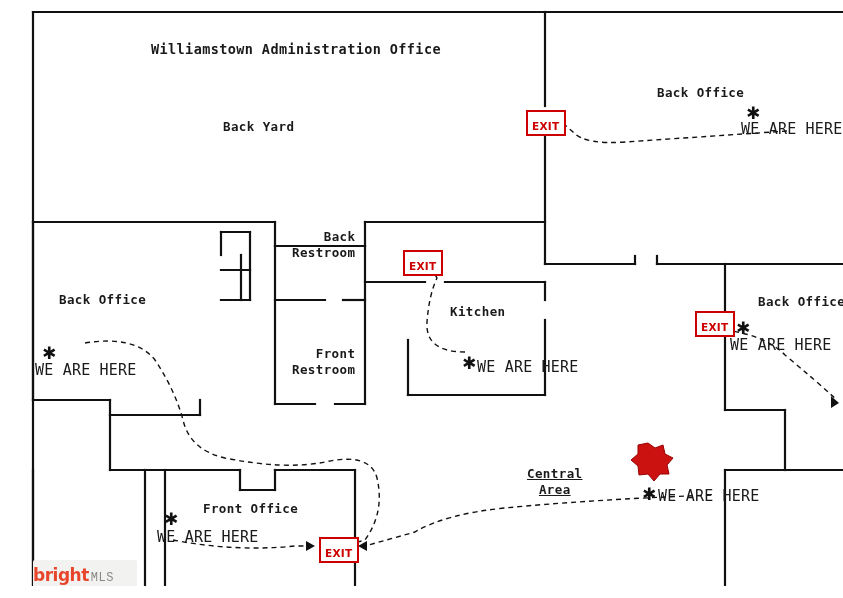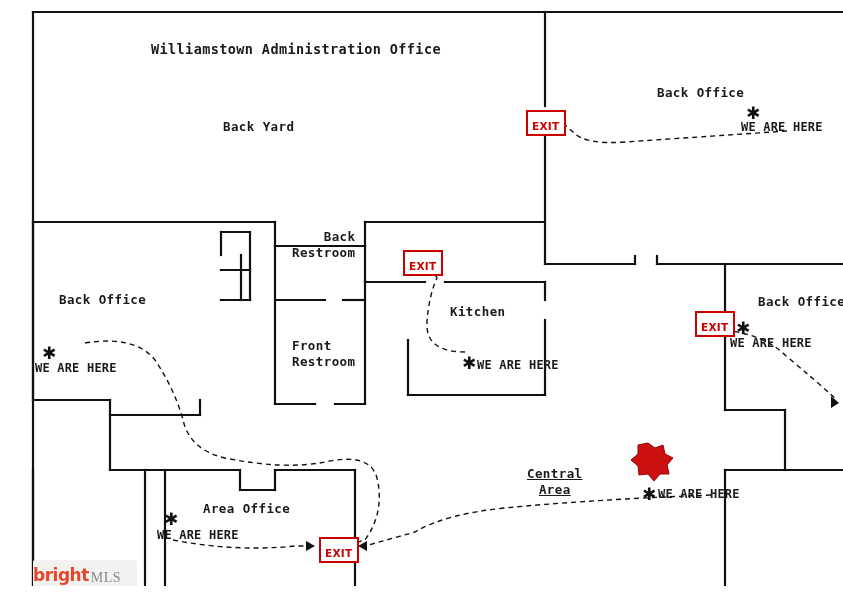--- a/index.html
+++ b/index.html
@@ -34,22 +34,22 @@
   .title {
     font-size: 13.5px;
     font-weight: bold;
   }
   .room {
     font-size: 12.5px;
     font-weight: bold;
     text-align: right;
   }
   .wehere {
-    font-size: 12px;
-    font-weight: bold;
+    font-size: 15px;
+    font-weight: normal;
     letter-spacing: 0.2px;
   }
   .star {
     position: absolute;
     font-size: 17px;
     font-weight: bold;
     font-family: "DejaVu Sans", sans-serif;
     color: #111;
     line-height: 1;
   }
@@ -80,22 +80,22 @@
     box-sizing: border-box;
   }
   .wm-bright {
     font-family: "DejaVu Sans", sans-serif;
     font-size: 17px;
     font-weight: bold;
     color: #e8462c;
     letter-spacing: -0.5px;
   }
   .wm-mls {
-    font-family: Liberation Serif, serif;
-    font-size: 14px;
+    font-family: Liberation Mono, monospace;
+    font-size: 12px;
     color: #888888;
     letter-spacing: 0.5px;
     margin-left: 2px;
     margin-top: 5px;
   }
 </style>
 </head>
 <body>
 
 <div id="stage">
@@ -187,28 +187,28 @@
       <path d="M 623 443 L 630 448 L 638 445 L 640 454 L 648 458 L 642 465 L 644 474 L 635 474 L 629 481 L 623 474 L 614 475 L 613 466 L 606 460 L 613 454 L 613 445 Z" fill="#cc1111" stroke="#990000" stroke-width="1"></path>
     </g>
   </svg>
 
   <div class="label title" style="left:126px; top:41px;">Williamstown Administration Office</div>
 
   <div class="label room" style="left:198px; top:119px;">Back Yard</div>
   <div class="label room" style="left:632px; top:85px;">Back Office</div>
   <div class="label room" style="left:267px; top:229px; text-align:right;">Back
 Restroom</div>
-  <div class="label room" style="left:267px; top:338px; text-align:left;">Front
+  <div class="label room" style="left:267px; top:346px; text-align:right;">Front
 Restroom</div>
   <div class="label room" style="left:34px; top:292px;">Back Office</div>
   <div class="label room" style="left:425px; top:304px;">Kitchen</div>
   <div class="label room" style="left:733px; top:294px;">Back Office</div>
   <div class="label room" style="left:502px; top:466px; text-align:center;text-decoration:underline;">Central
 Area</div>
-  <div class="label room" style="left:178px; top:501px;">Area Office</div>
+  <div class="label room" style="left:178px; top:501px;">Front Office</div>
 
   <div class="star" style="left:721px; top:105px;">✱</div>
   <div class="label wehere" style="left:716px; top:120px;">WE ARE HERE</div>
 
   <div class="star" style="left:17px; top:345px;">✱</div>
   <div class="label wehere" style="left:10px; top:361px;">WE ARE HERE</div>
 
   <div class="star" style="left:437px; top:355px;">✱</div>
   <div class="label wehere" style="left:452px; top:358px;">WE ARE HERE</div>
 

